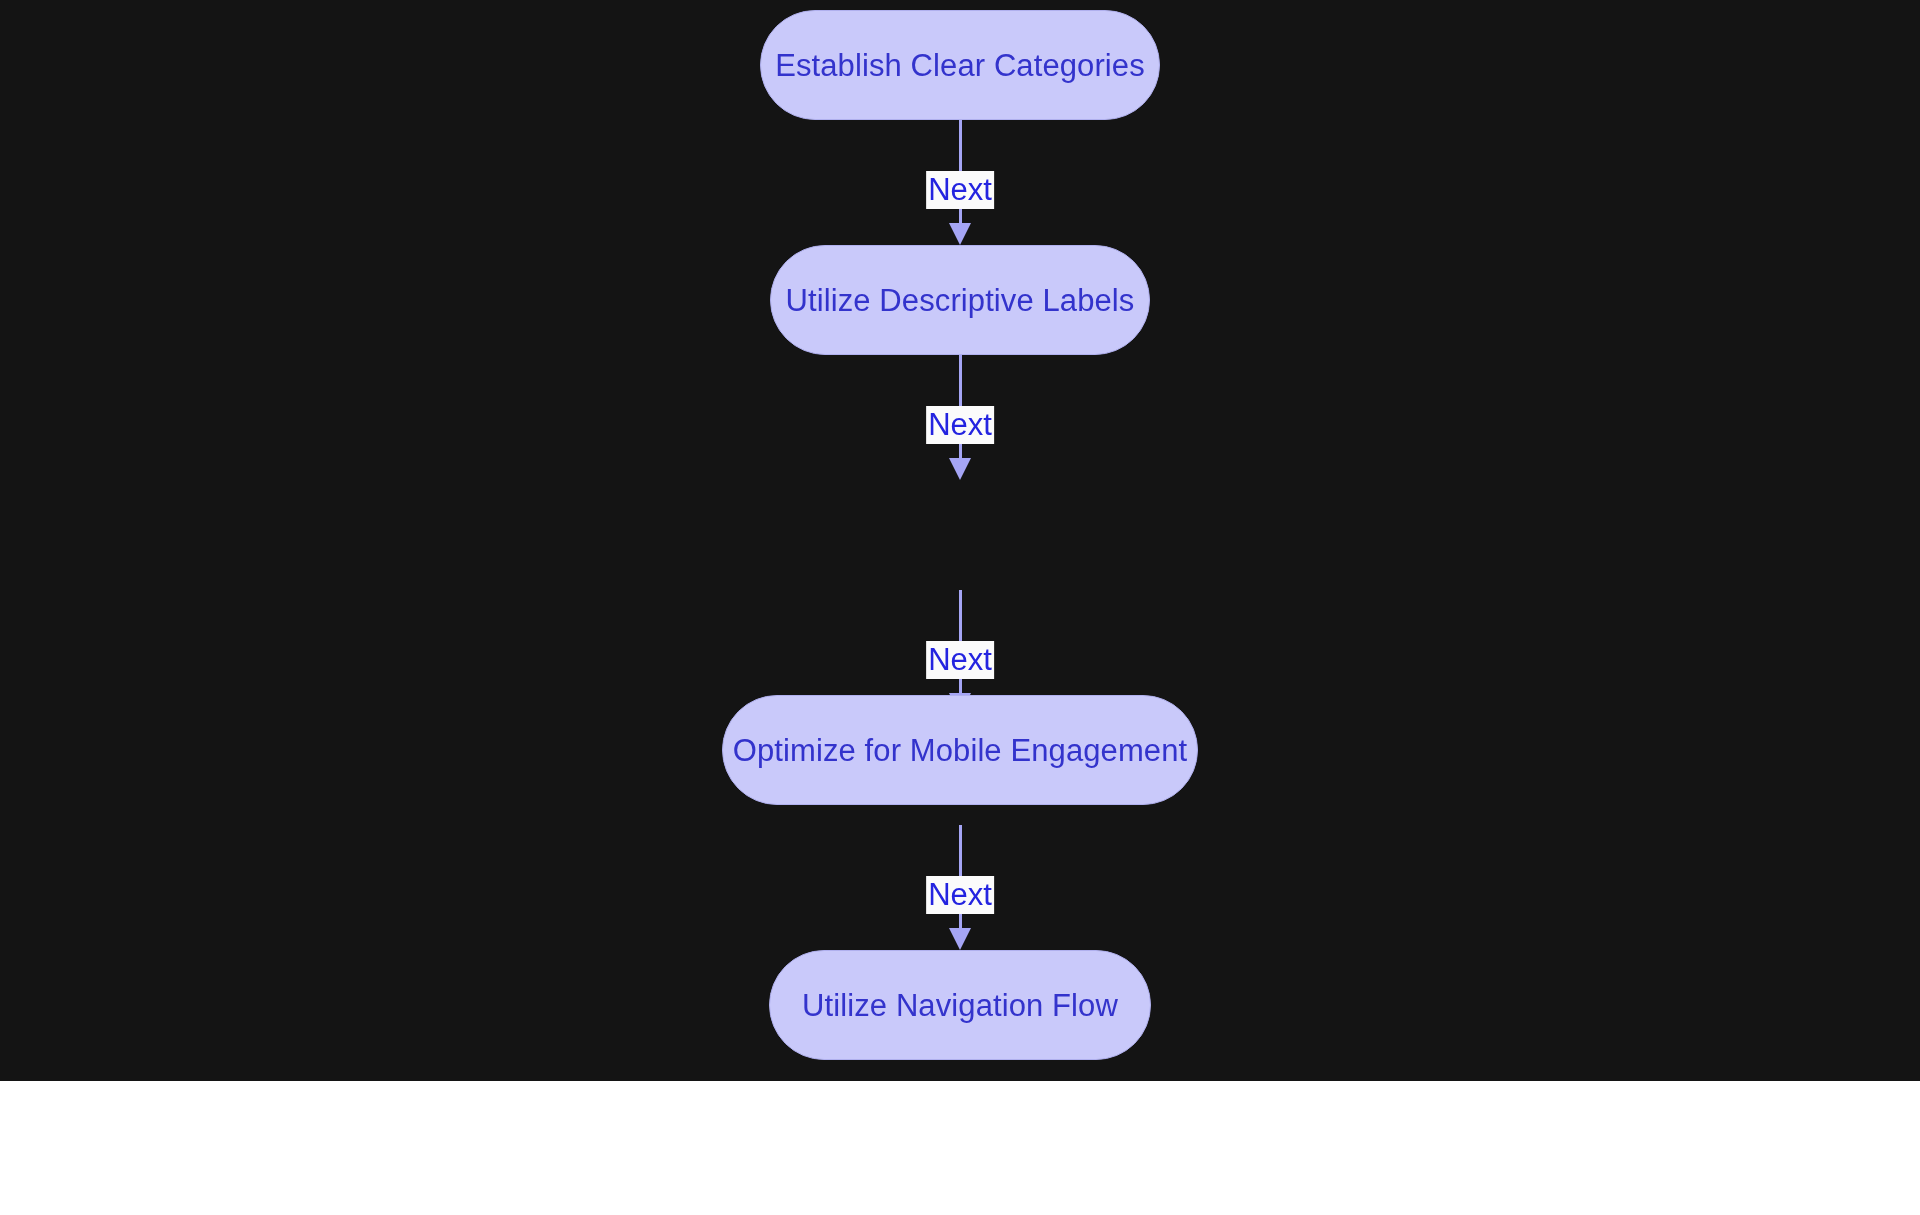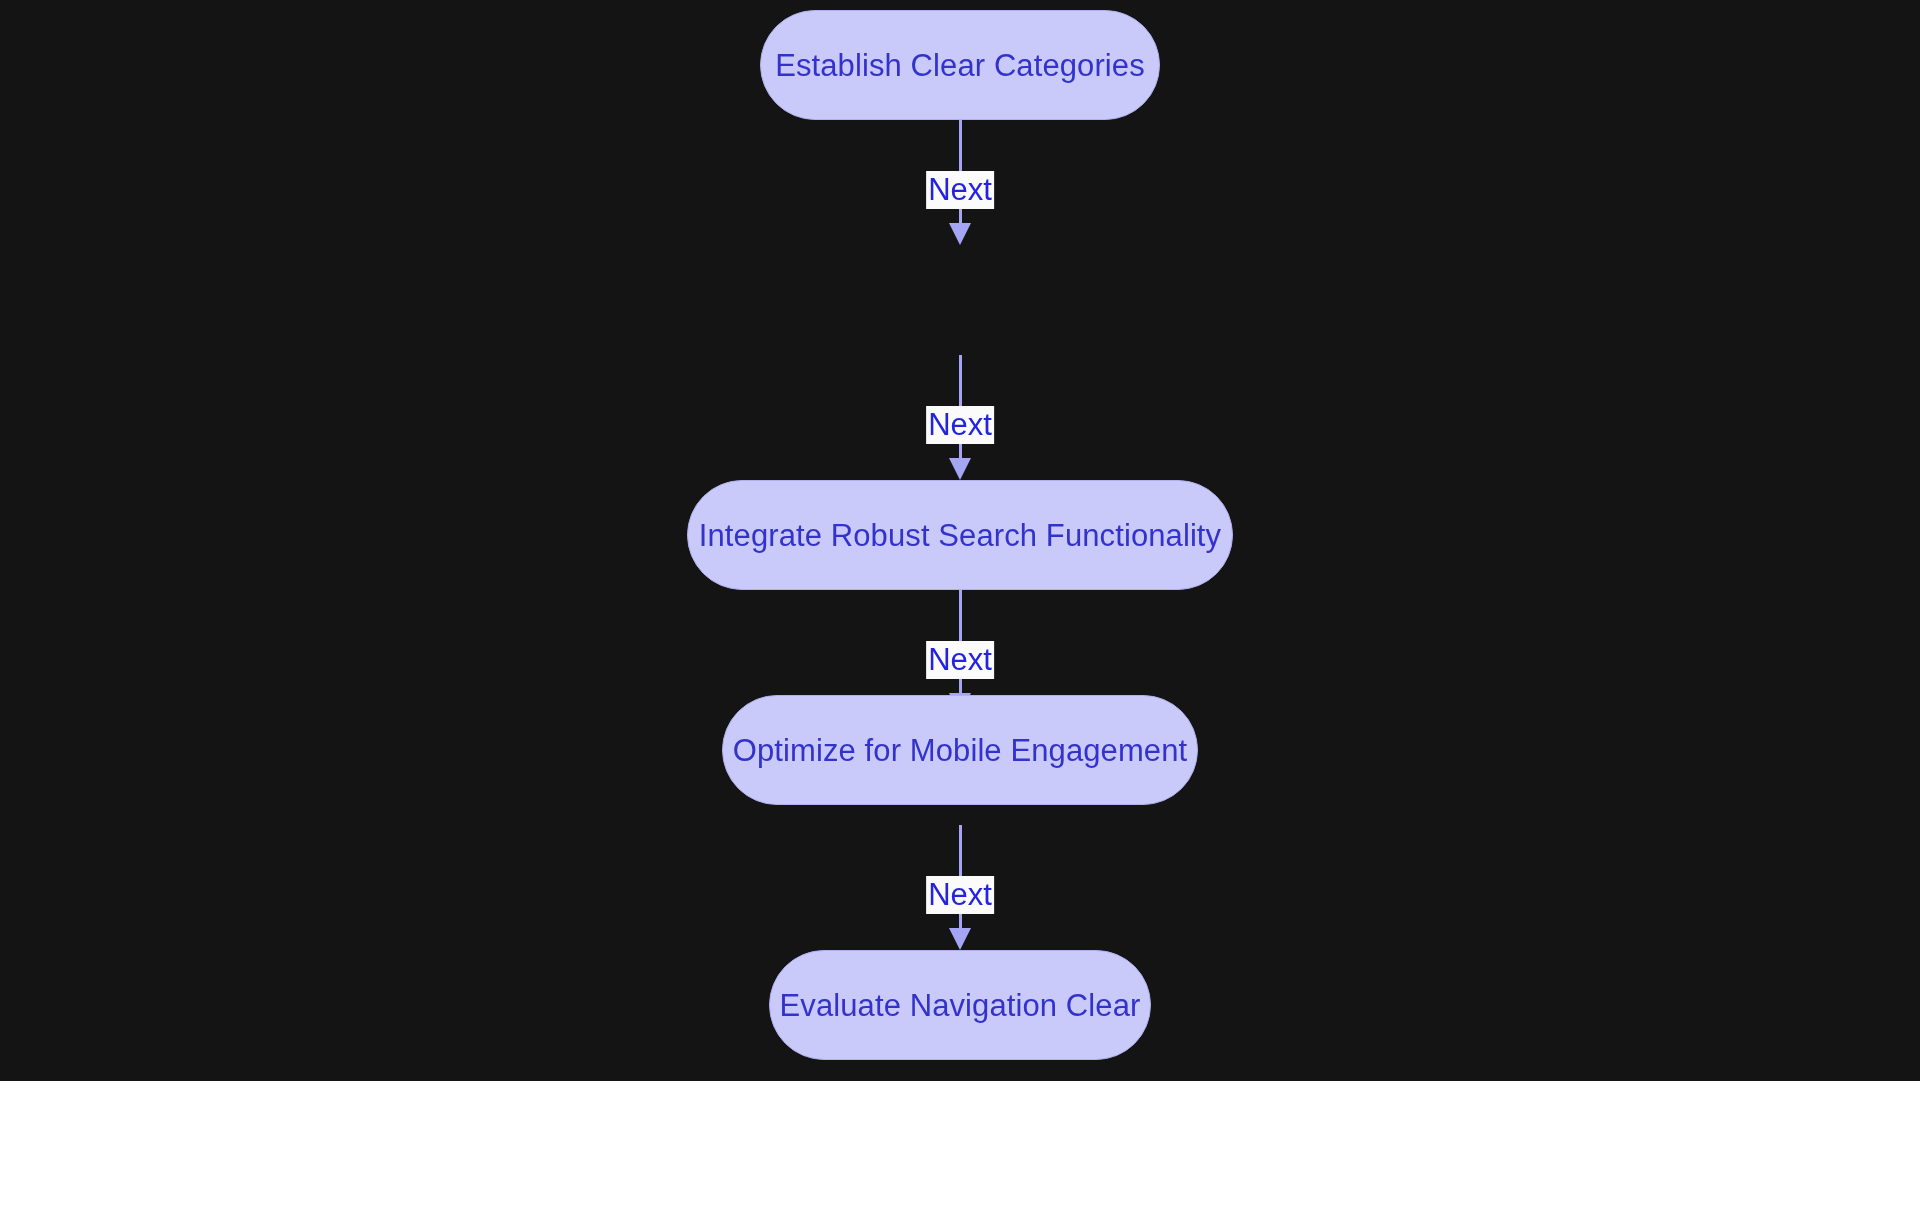--- a/index.html
+++ b/index.html
@@ -152,49 +152,49 @@
       <div class="flow-node" id="node-0">
         <span class="node-label">Establish Clear Categories</span>
       </div>
 
       <div class="connector" id="connector-0">
         <div class="connector-line"></div>
         <div class="connector-arrow"></div>
         <div class="connector-label">Next</div>
       </div>
 
+      <div class="flow-node" id="node-1">
+        <span class="node-label">Utilize Descriptive Labels</span>
+      </div>
 
       <div class="connector" id="connector-1">
         <div class="connector-line"></div>
         <div class="connector-arrow"></div>
         <div class="connector-label">Next</div>
       </div>
 
-      <div class="flow-node" id="node-2">
-        <span class="node-label">Integrate Robust Search Functionality</span>
-      </div>
 
       <div class="connector" id="connector-2">
         <div class="connector-line"></div>
         <div class="connector-arrow"></div>
         <div class="connector-label">Next</div>
       </div>
 
       <div class="flow-node" id="node-3">
         <span class="node-label">Optimize for Mobile Engagement</span>
       </div>
 
       <div class="connector" id="connector-3">
         <div class="connector-line"></div>
         <div class="connector-arrow"></div>
         <div class="connector-label">Next</div>
       </div>
 
       <div class="flow-node" id="node-4">
-        <span class="node-label">Evaluate Navigation Clear</span>
+        <span class="node-label">Utilize Navigation Flow</span>
       </div>
 
     </div>
   </div>
 
   <div id="footer-bar">
     
   </div>
 
 </div>

